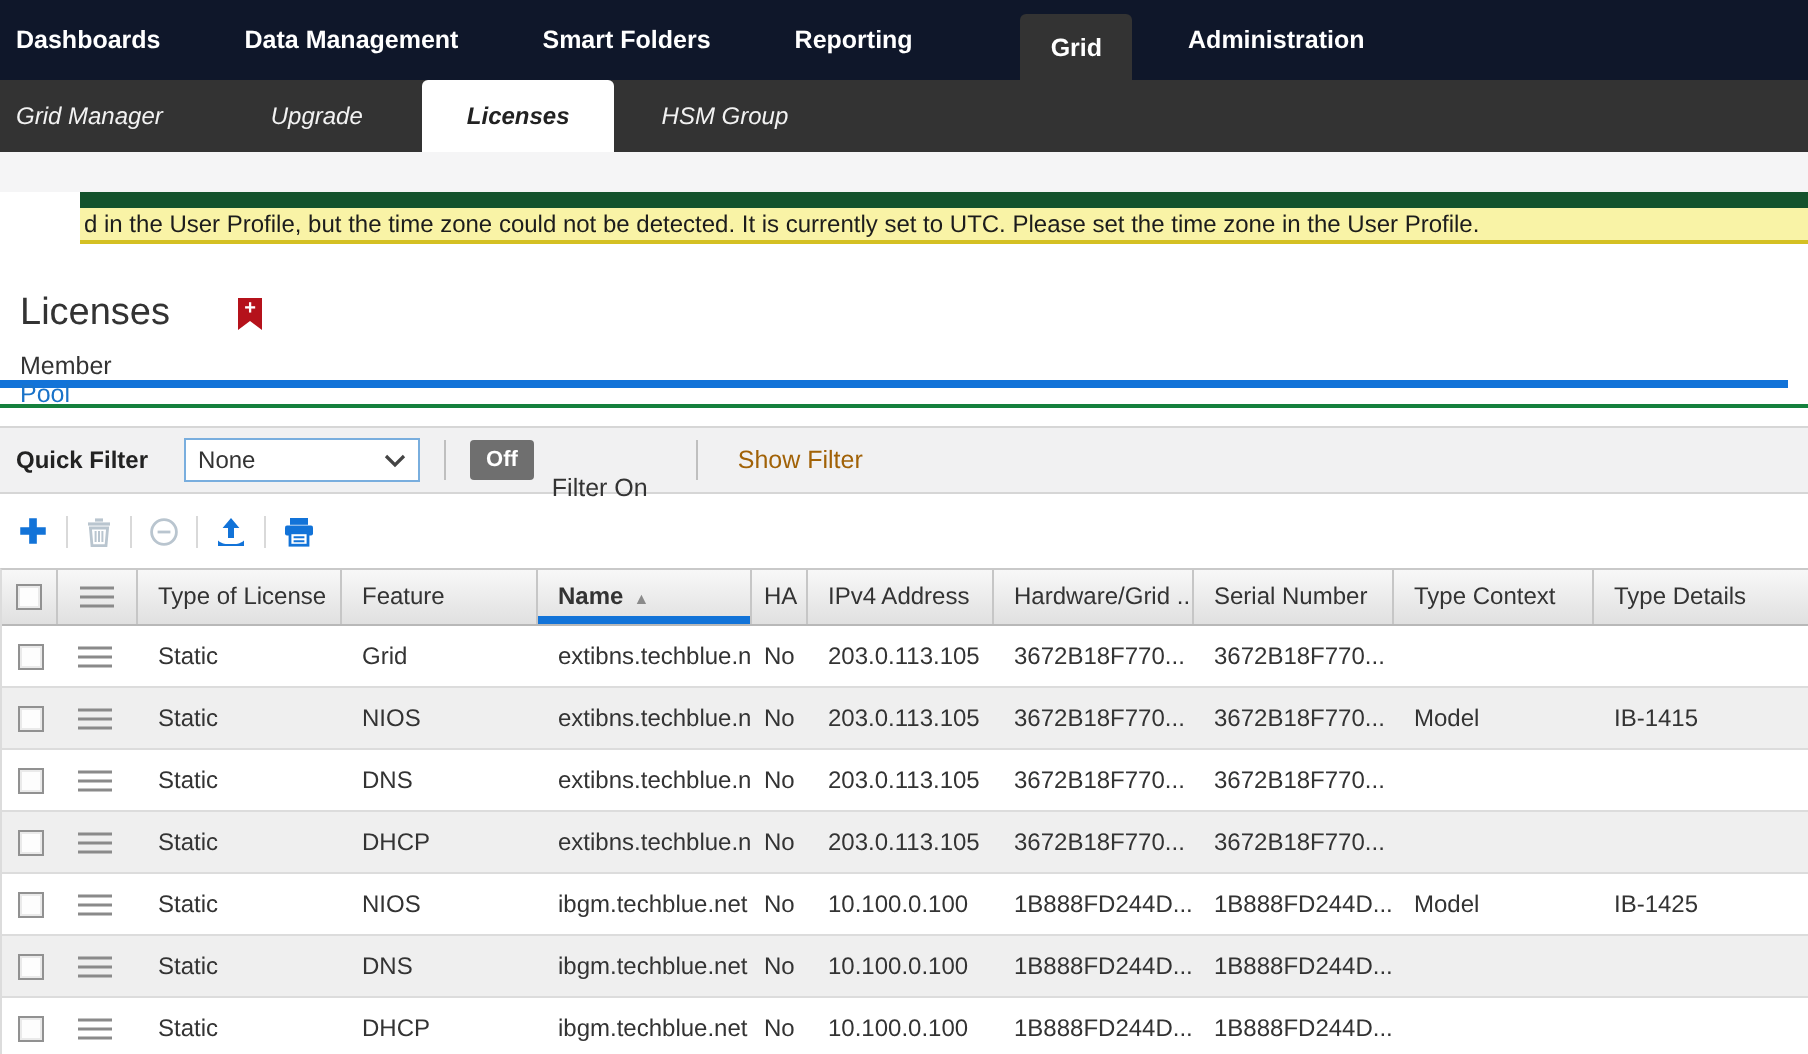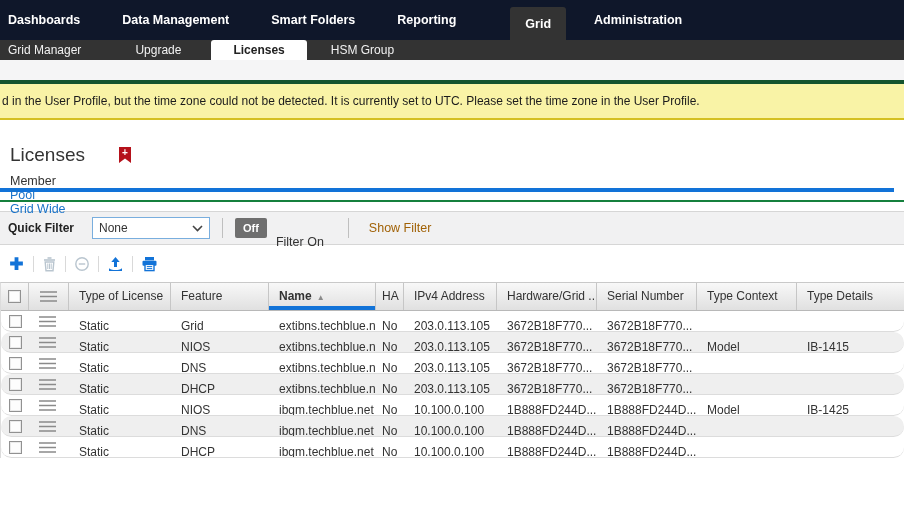--- a/index.html
+++ b/index.html
@@ -9,32 +9,32 @@
   
   .nav1 { height:40px; background:#0f172a; display:flex; align-items:stretch; }
   .nav1-item { color:#fff; font-size:12.5px; font-weight:bold; padding:0 14px;
                display:flex; align-items:center; cursor:pointer; }
   .nav1-item:first-child { padding-left:8px; }
   .nav1-item.gap { margin-left:14px; }
   .nav1-item.active { background:#333333; margin-top:7px; height:33px;
                       border-radius:3px 3px 0 0; align-self:flex-start;
                       padding:0 15px; display:flex; align-items:center; }
 
-  .nav2 { height:20px; background:#333333; display:flex; align-items:stretch; }
+  .nav2 { height:36px; background:#333333; display:flex; align-items:stretch;font-style:italic; }
   .nav2-item { color:#f2f2f2; font-size:12px; padding:0 14px; display:flex;
                align-items:center; cursor:pointer; }
   .nav2-item:first-child { padding-left:8px; }
   .nav2-item.active { background:#fff; color:#222; font-weight:bold;
                       border-radius:3px 3px 0 0; padding:0 22px; }
 
   .gap-strip { height:20px; background:#f5f5f6; }
 
   
-  .banner { height:40px; background:#f9f3a6; border-top:4px solid #14532d;
-            border-bottom:2px solid #d4c022; display:flex; align-items:center; }
+  .banner { height:26px; background:#f9f3a6; border-top:8px solid #14532d;
+            border-bottom:2px solid #d4c022; display:flex; align-items:center;margin-left:40px; }
   .banner-text { font-size:12px; color:#1c1c1c; padding-left:2px; white-space:nowrap; }
 
   
   .title-row { padding:22px 0 0 10px; height:48px; display:flex; align-items:center; }
   .page-title { font-size:19px; color:#333; font-weight:400; }
   .bookmark { width:12px; height:16px; background:#b5121b; margin-left:34px;
               clip-path: polygon(0 0, 100% 0, 100% 100%, 50% 72%, 0 100%);
               display:flex; align-items:flex-start; justify-content:center;
               color:#fff; font-size:10px; font-weight:bold; line-height:11px;
               cursor:pointer; }
@@ -76,21 +76,21 @@
   .hc { font-size:12px; color:#333; line-height:27px; padding-left:10px;
         border-right:1px solid #c6c6c6; white-space:nowrap; overflow:hidden;
         position:relative; cursor:pointer; }
   .hc.center { padding-left:0; display:flex; align-items:center; justify-content:center; }
   .hc.sorted { font-weight:bold; }
   .hc.sorted .sortbar { position:absolute; left:0; right:0; bottom:0; height:4px;
                         background:#1273d8; }
   .sort-arrow { font-size:8px; color:#8a8a8a; margin-left:5px; font-weight:normal; }
   .hc.c-ha { padding-left:6px; }
 
-  .trow { height:21px; border-bottom:1px solid #dcdcdc; background:#fff; cursor:default;border-radius:11px; }
+  .trow { height:31px; border-bottom:1px solid #dcdcdc; background:#fff; cursor:default; }
   .trow.alt { background:#efefef; }
   .bc { font-size:12px; color:#333; line-height:30px; padding-left:10px;
         white-space:nowrap; overflow:hidden; }
   .bc.c-ha { padding-left:6px; }
   .cell-center { display:flex; align-items:center; justify-content:center; }
   .cell-left { display:flex; align-items:center; padding-left:9px; }
 
   .cb { width:13px; height:13px; background:#fdfdfd; border:1px solid #919191;
         box-shadow:inset 0 0 0 1px #eaeaea; cursor:pointer; }
 </style>
@@ -120,21 +120,20 @@
 </div>
 
 <div class="title-row">
   <span class="page-title">Licenses</span>
   <span class="bookmark">+</span>
 </div>
 
 <div class="tabs">
   <span class="tab active">Member</span>
   <span class="tab">Pool</span>
-  <span class="tab">Grid Wide</span>
 </div>
 
 <div class="filterbar">
   <span class="qf-label">Quick Filter</span>
   <div class="qf-select">
     <span>None</span>
     <span style="display:flex;">
       <svg width="11" height="7" viewBox="0 0 11 7">
           <path d="M1 1l4.5 4.5L10 1" fill="none" stroke="#444" stroke-width="1.6"></path>
         </svg>

